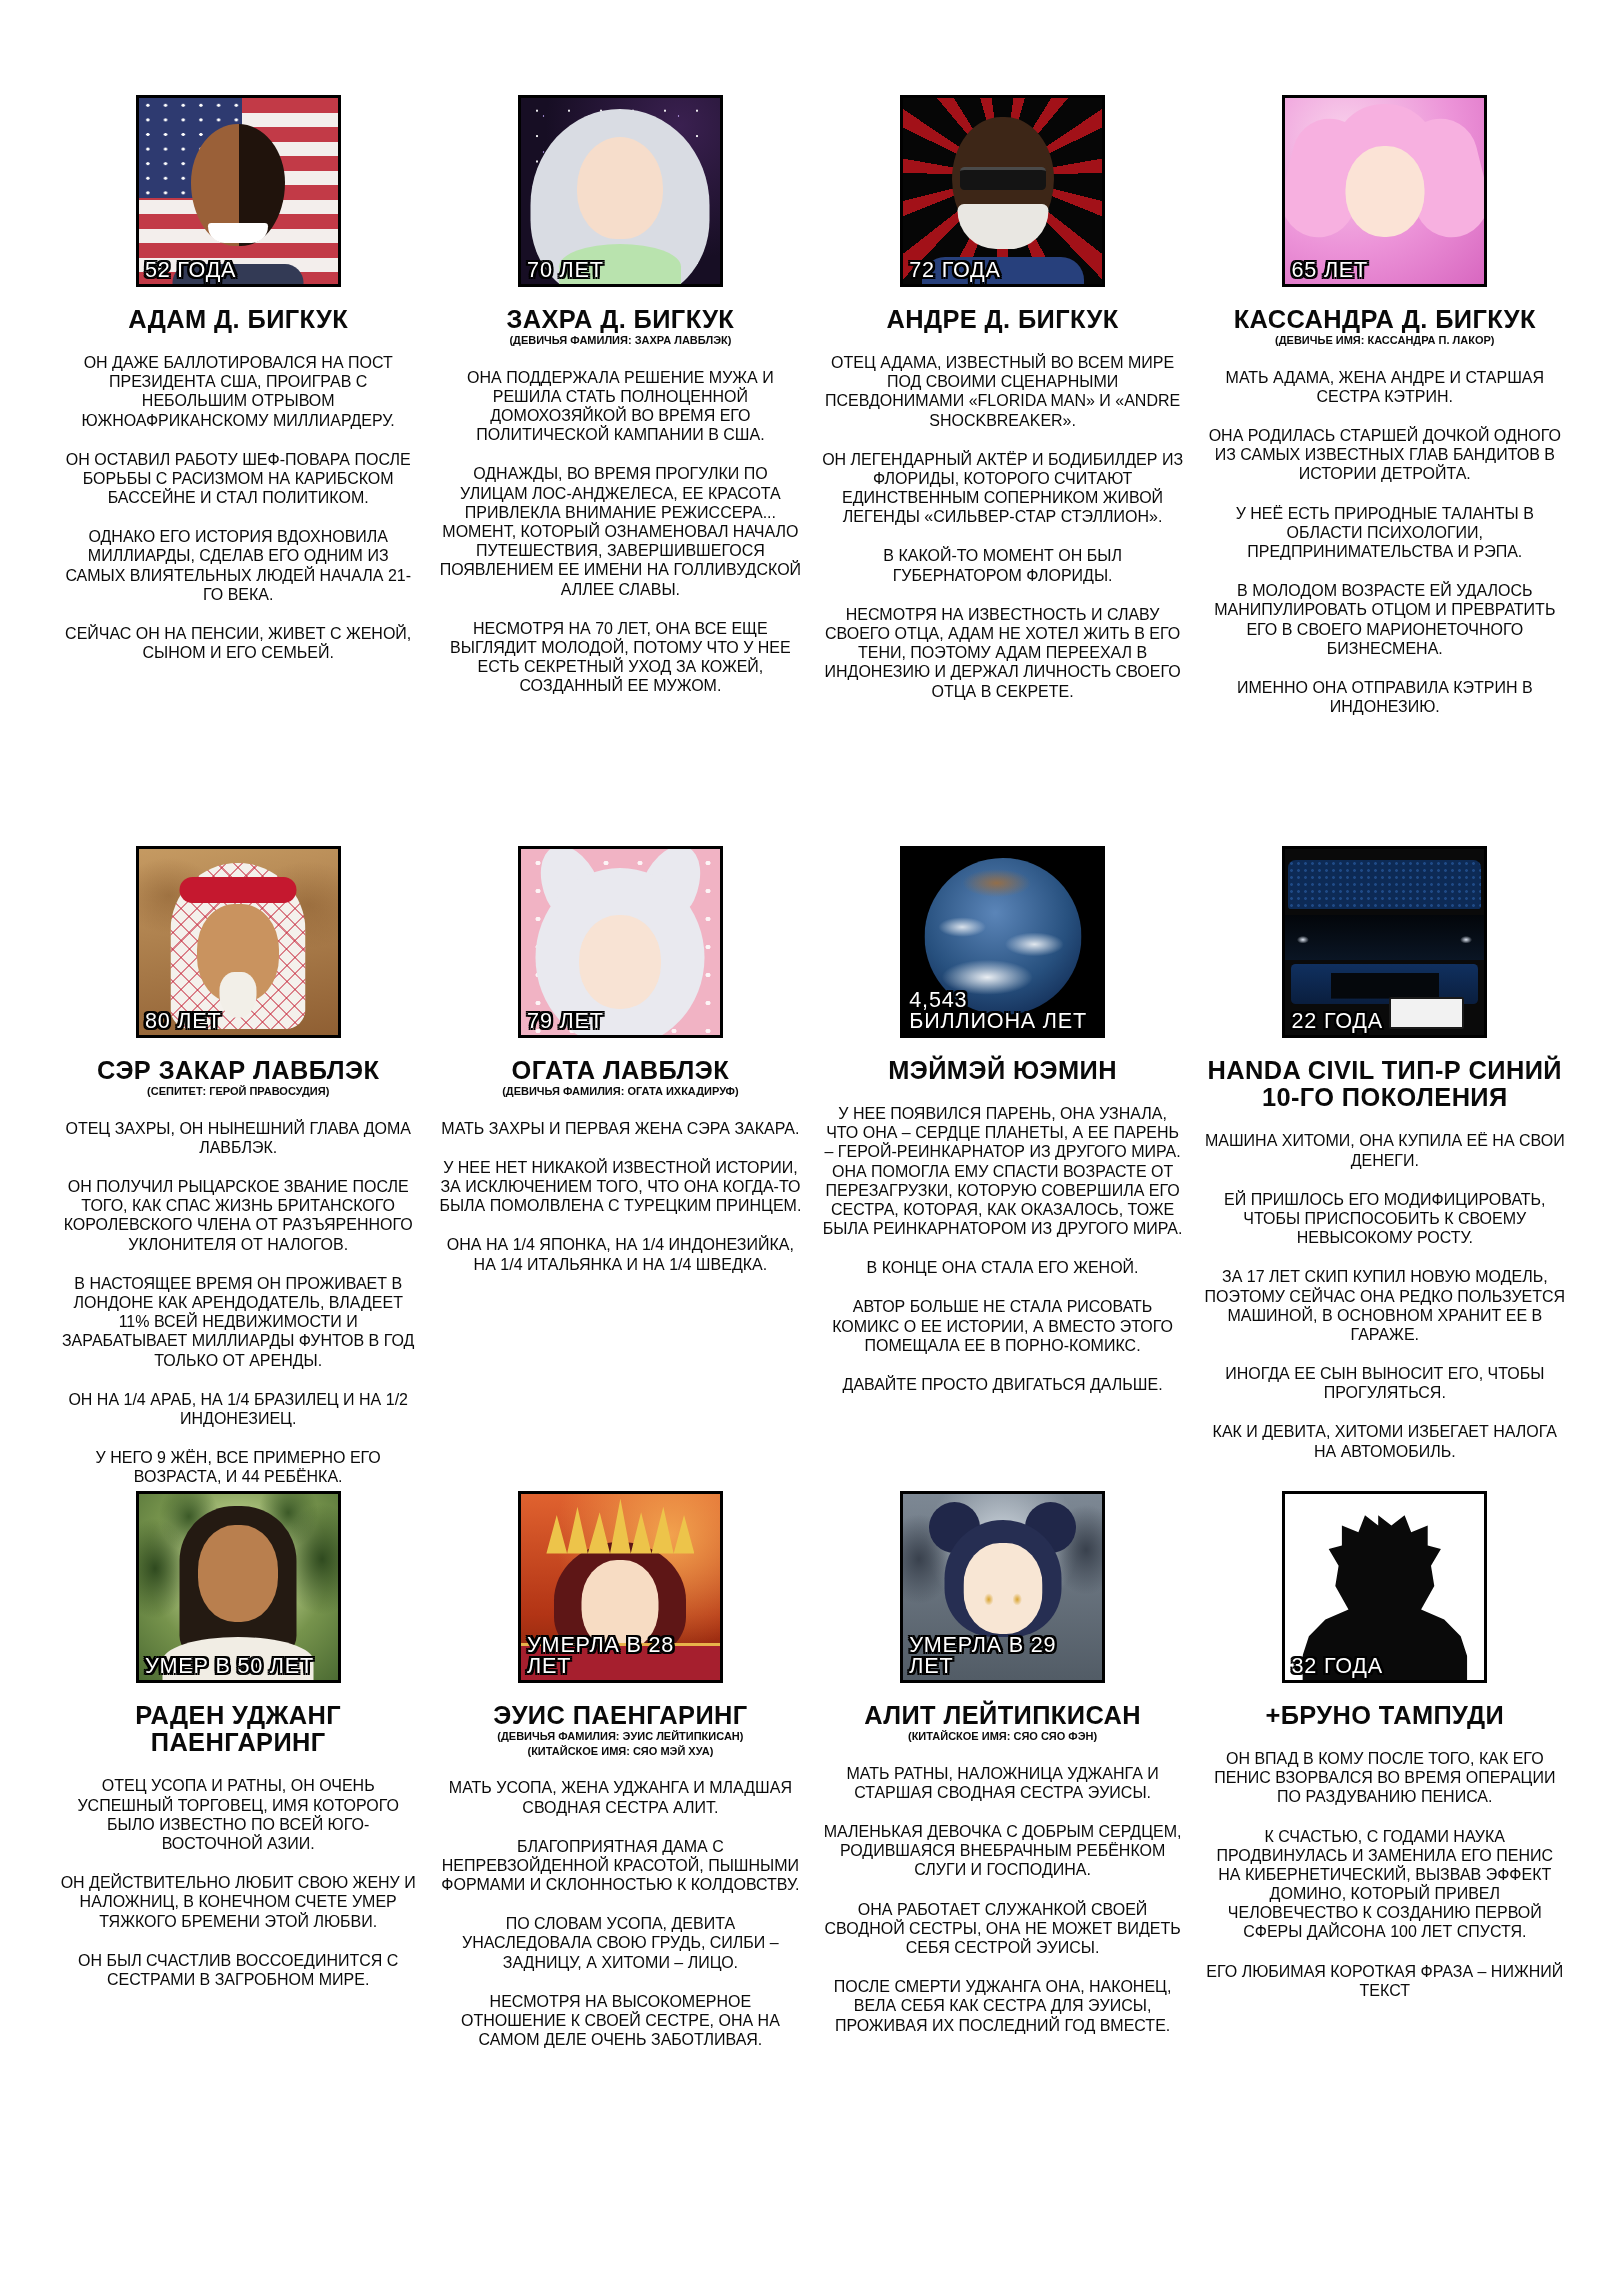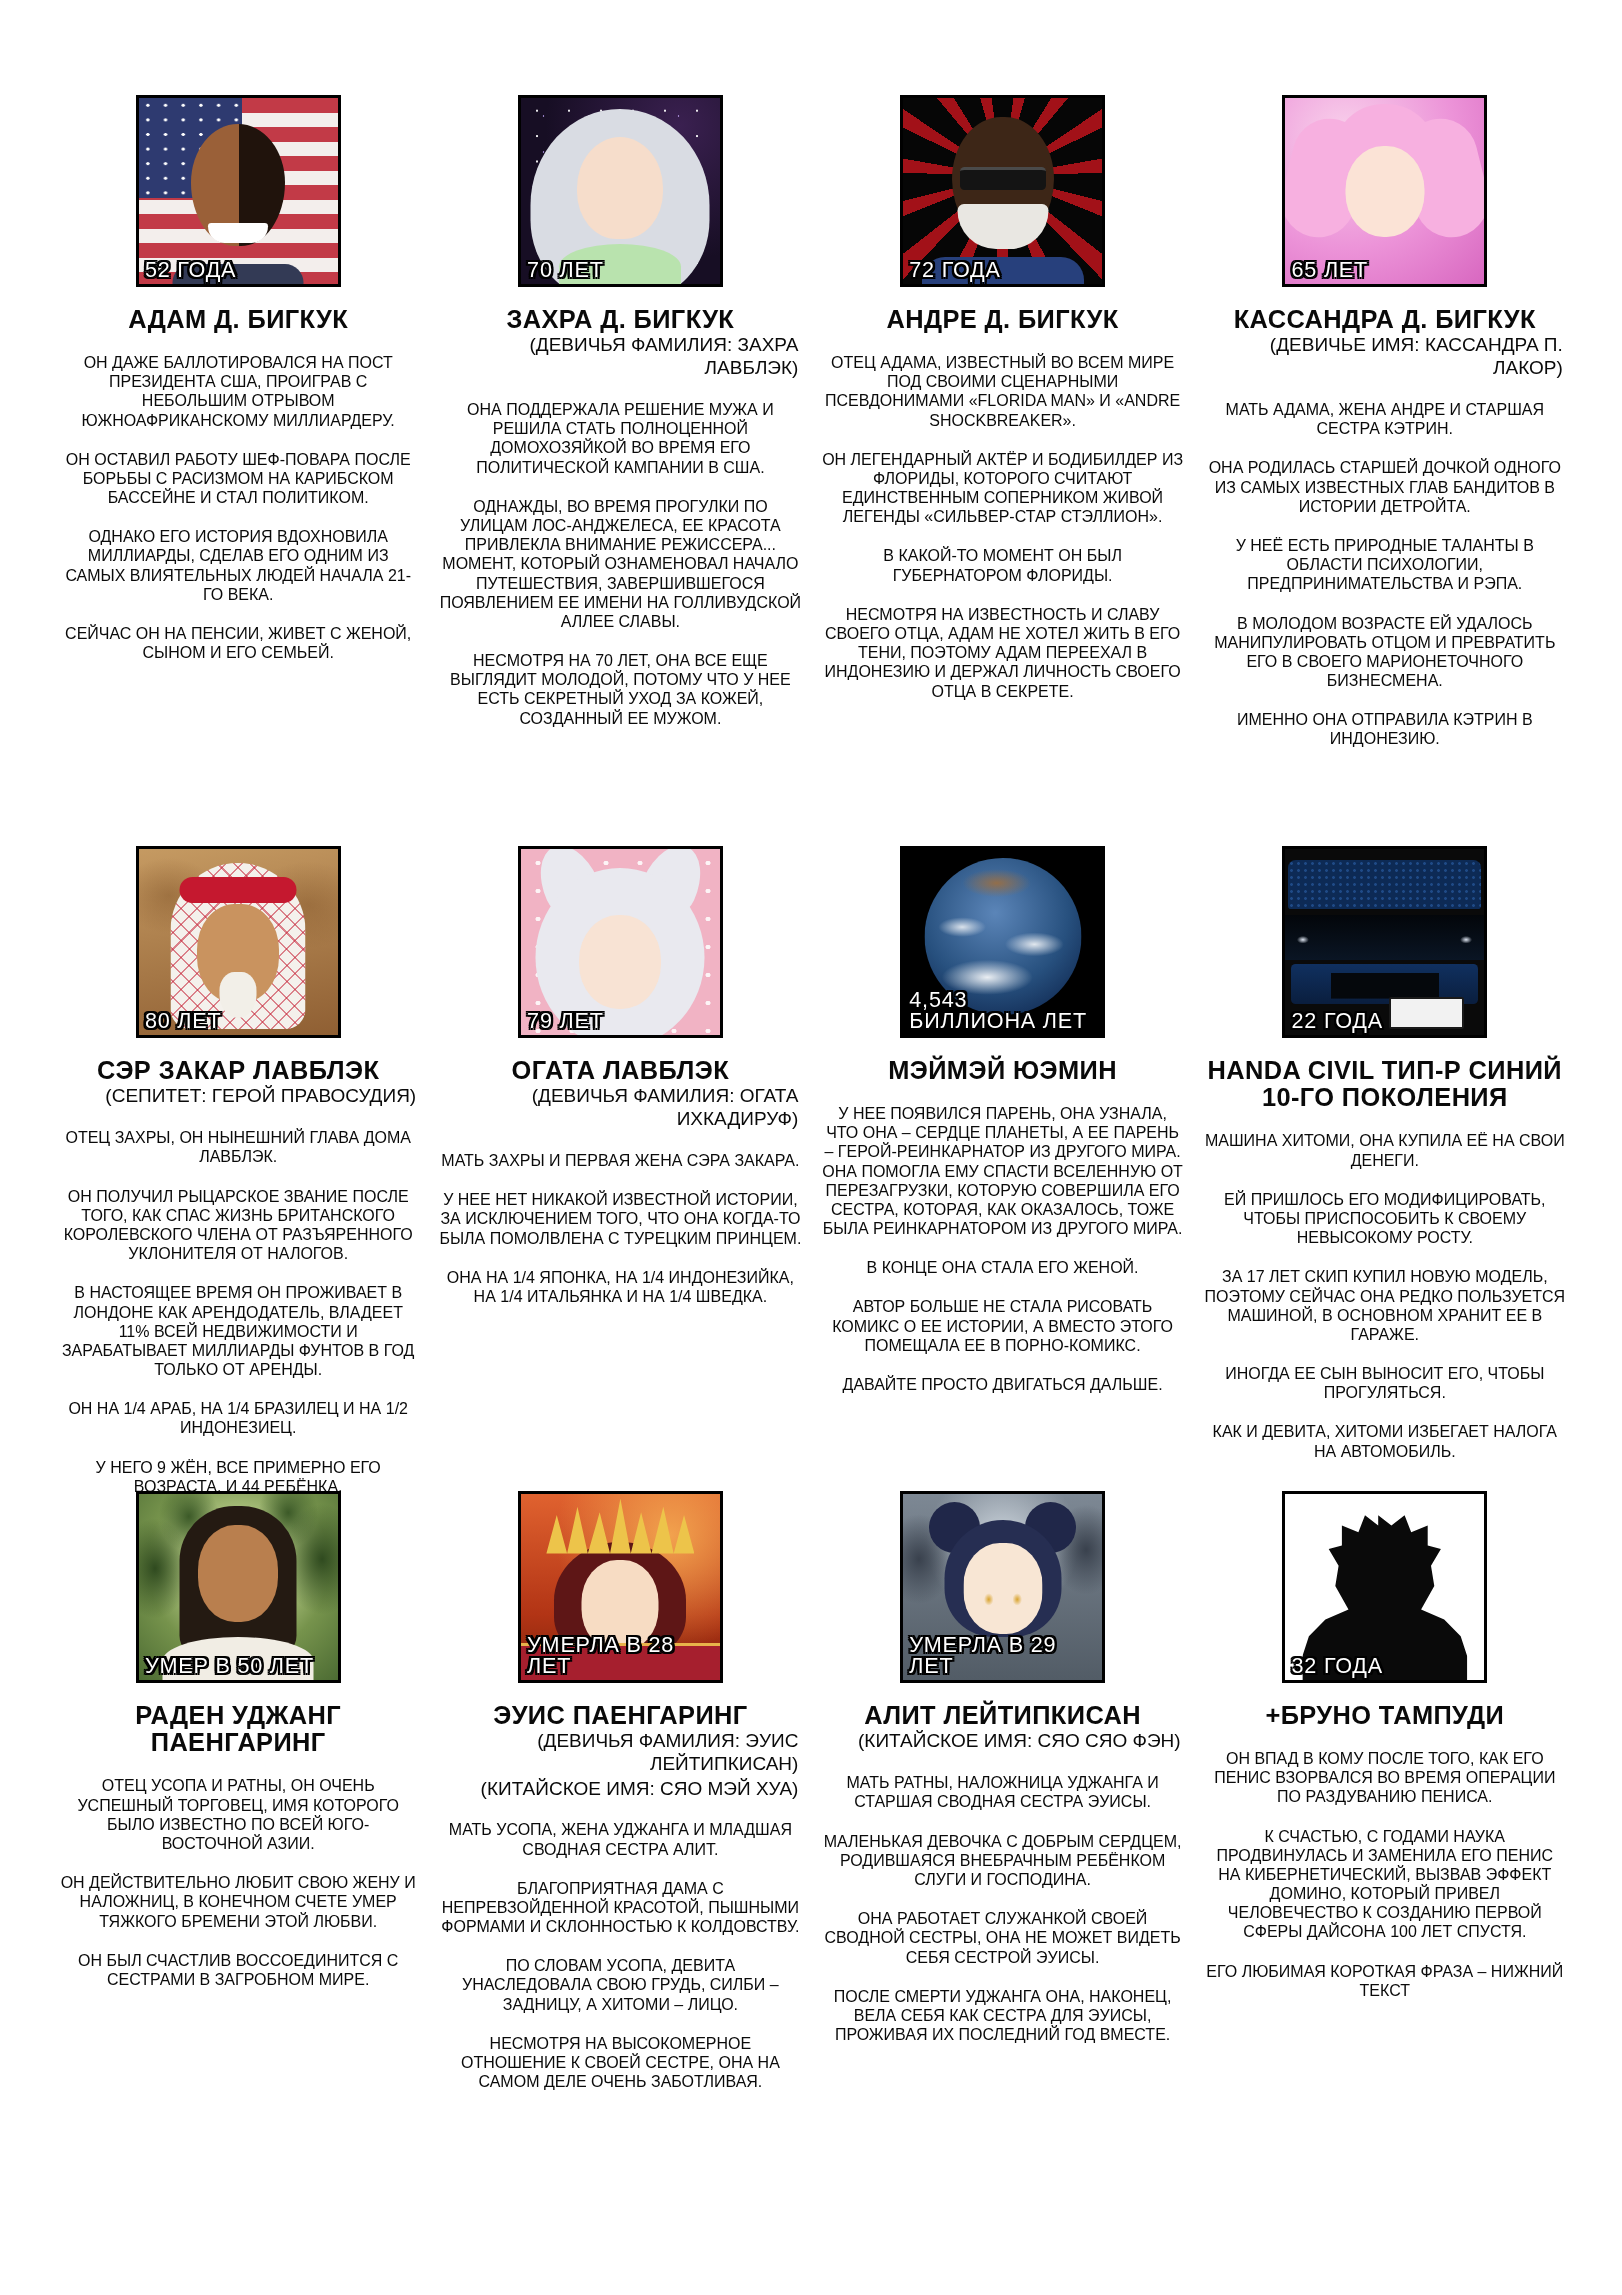--- a/index.html
+++ b/index.html
@@ -16,21 +16,21 @@
     box-sizing:border-box;overflow:hidden;background:#888;}
   .portrait div{position:absolute;}
   .badge{
     left:6.2px;bottom:3.1px;right:3.1px;text-align:left;
     font-weight:400;font-size:21.6px;line-height:1.0;color:#fff;letter-spacing:0.8px;
     text-shadow:-2.3px -2.3px 0 #000,2.3px -2.3px 0 #000,-2.3px 2.3px 0 #000,2.3px 2.3px 0 #000,
                  0 -2.3px 0 #000,0 2.3px 0 #000,-2.3px 0 0 #000,2.3px 0 0 #000;
   }
   
   .name{font-size:25.4px;font-weight:700;letter-spacing:0.4px;line-height:1.08;margin:18.5px 4.6px 0;}
-  .subs .sub{font-size:19px;font-weight:400;line-height:1.2;margin:1.5px 7.7px 0;text-align:right;}
+  .subs .sub{font-size:11px;font-weight:700;line-height:1.2;margin:1.5px 7.7px 0;}
   .bio{padding:0 4.6px;}
   .bio .para{font-size:16px;line-height:1.2;margin:20px 0;white-space:pre-line;}
   
   .p-adam{background:repeating-linear-gradient(180deg,#c23a47 0 14.6px,#f3eeec 14.6px 29px);}
   .p-adam .l1{left:0;top:0;width:52%;height:54%;background-color:#2e3a70;
     background-image:radial-gradient(#fff 1.5px,transparent 2px);background-size:17.7px 14.6px;}
   .p-adam .l2{left:50%;top:14%;transform:translateX(-50%);width:94px;height:122px;
     border-radius:48px 48px 45px 45px/60px 60px 65px 65px;
     background:linear-gradient(90deg,#9a6038 51%,#20130c 51%);}
   .p-adam .l3{left:50%;top:67%;transform:translateX(-50%);width:60px;height:20px;
@@ -292,21 +292,21 @@
   </section>
 
   <section class="cell">
     <div class="portrait p-earth">
       <div class="l1"></div>
       <div class="badge">4,543 БИЛЛИОНА ЛЕТ</div>
     </div>
     <h2 class="name">МЭЙМЭЙ ЮЭМИН</h2>
     <div class="subs"></div>
     <div class="bio">
-        <p class="para">У НЕЕ ПОЯВИЛСЯ ПАРЕНЬ, ОНА УЗНАЛА, ЧТО ОНА – СЕРДЦЕ ПЛАНЕТЫ, А ЕЕ ПАРЕНЬ – ГЕРОЙ-РЕИНКАРНАТОР ИЗ ДРУГОГО МИРА. ОНА ПОМОГЛА ЕМУ СПАСТИ ВСЕЛЕННУЮ ОТ ПЕРЕЗАГРУЗКИ, КОТОРУЮ СОВЕРШИЛА ЕГО СЕСТРА, КОТОРАЯ, КАК ОКАЗАЛОСЬ, ТОЖЕ БЫЛА РЕИНКАРНАТОРОМ ИЗ ДРУГОГО МИРА.</p>
+        <p class="para">У НЕЕ ПОЯВИЛСЯ ПАРЕНЬ, ОНА УЗНАЛА, ЧТО ОНА – СЕРДЦЕ ПЛАНЕТЫ, А ЕЕ ПАРЕНЬ – ГЕРОЙ-РЕИНКАРНАТОР ИЗ ДРУГОГО МИРА. ОНА ПОМОГЛА ЕМУ СПАСТИ ВОЗРАСТЕ ОТ ПЕРЕЗАГРУЗКИ, КОТОРУЮ СОВЕРШИЛА ЕГО СЕСТРА, КОТОРАЯ, КАК ОКАЗАЛОСЬ, ТОЖЕ БЫЛА РЕИНКАРНАТОРОМ ИЗ ДРУГОГО МИРА.</p>
         <p class="para">В КОНЦЕ ОНА СТАЛА ЕГО ЖЕНОЙ.</p>
         <p class="para">АВТОР БОЛЬШЕ НЕ СТАЛА РИСОВАТЬ КОМИКС О ЕЕ ИСТОРИИ, А ВМЕСТО ЭТОГО ПОМЕЩАЛА ЕЕ В ПОРНО-КОМИКС.</p>
         <p class="para">ДАВАЙТЕ ПРОСТО ДВИГАТЬСЯ ДАЛЬШЕ.</p>
       </div>
   </section>
 
   <section class="cell">
     <div class="portrait p-car">
       <div class="l1"></div>
       <div class="l2"></div>

